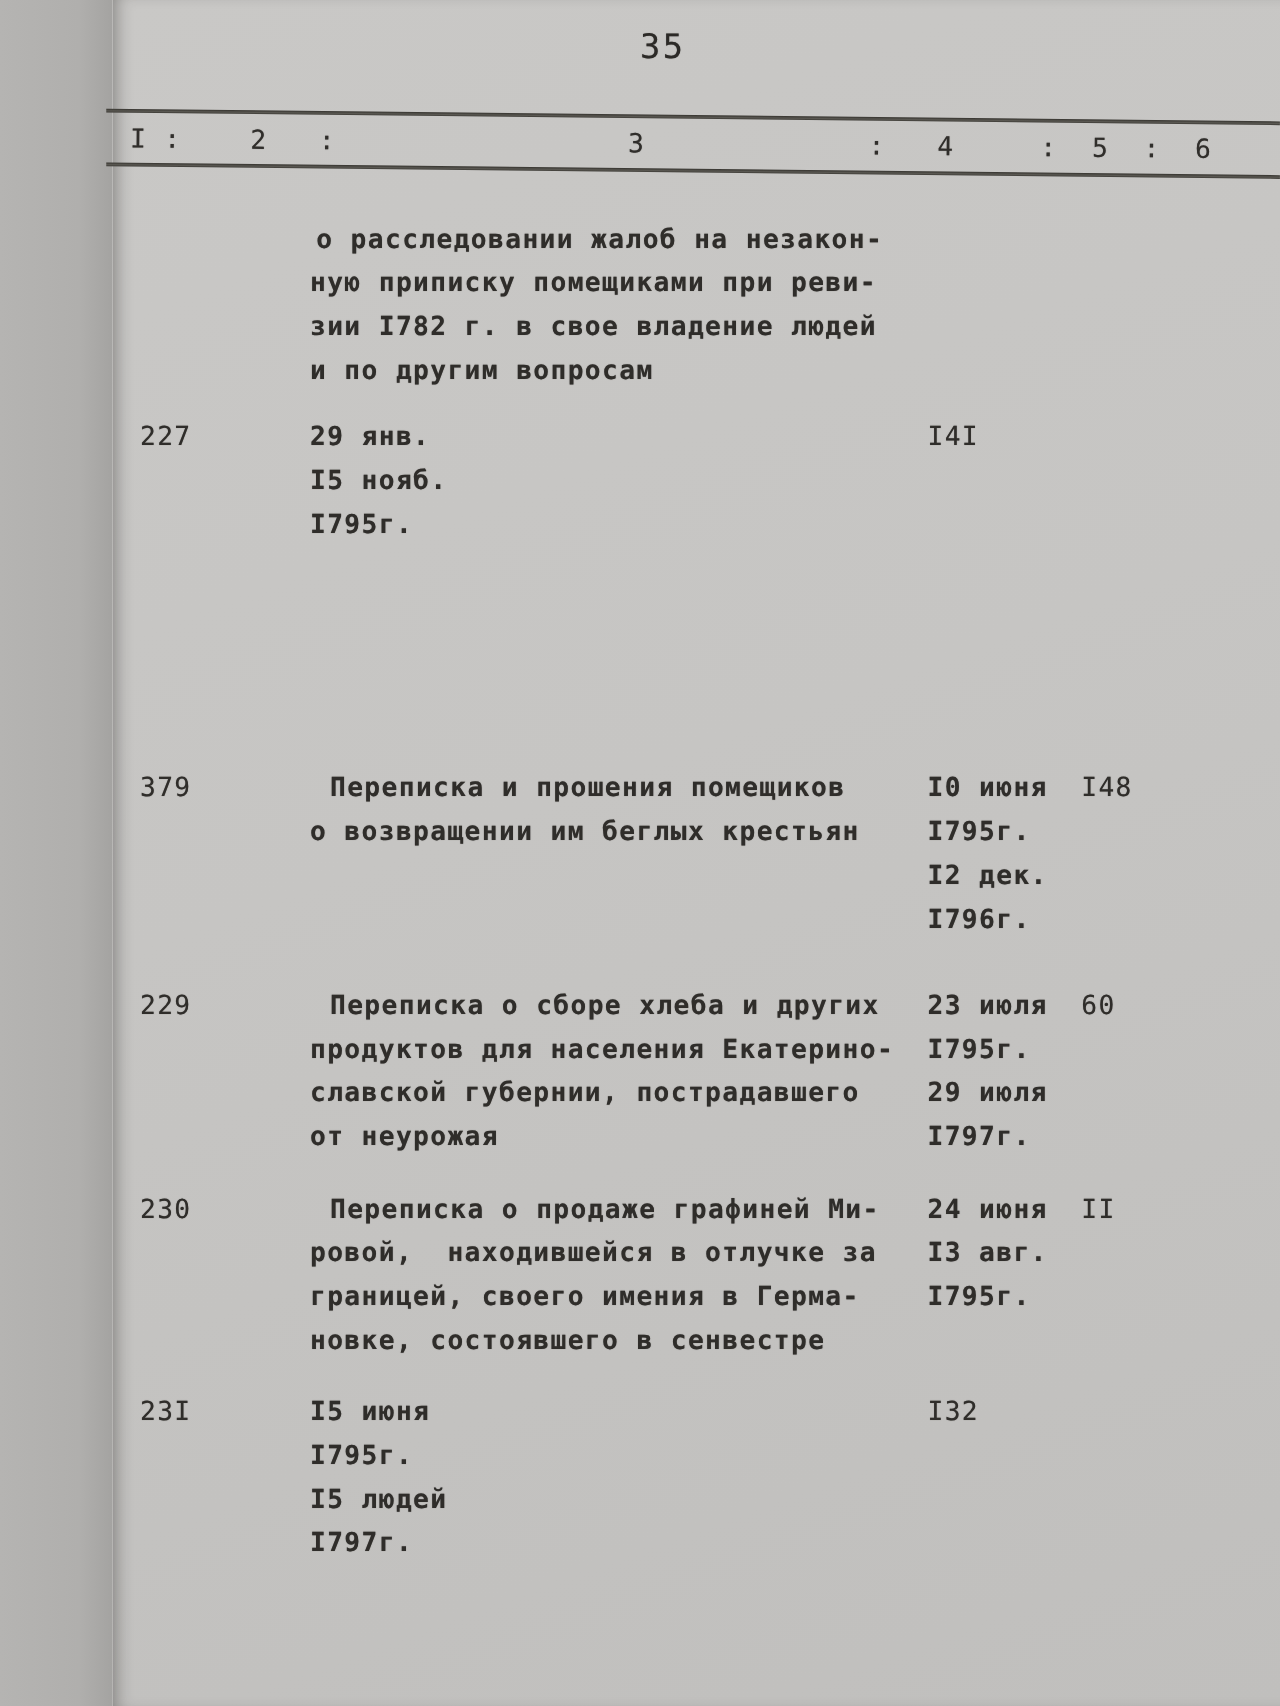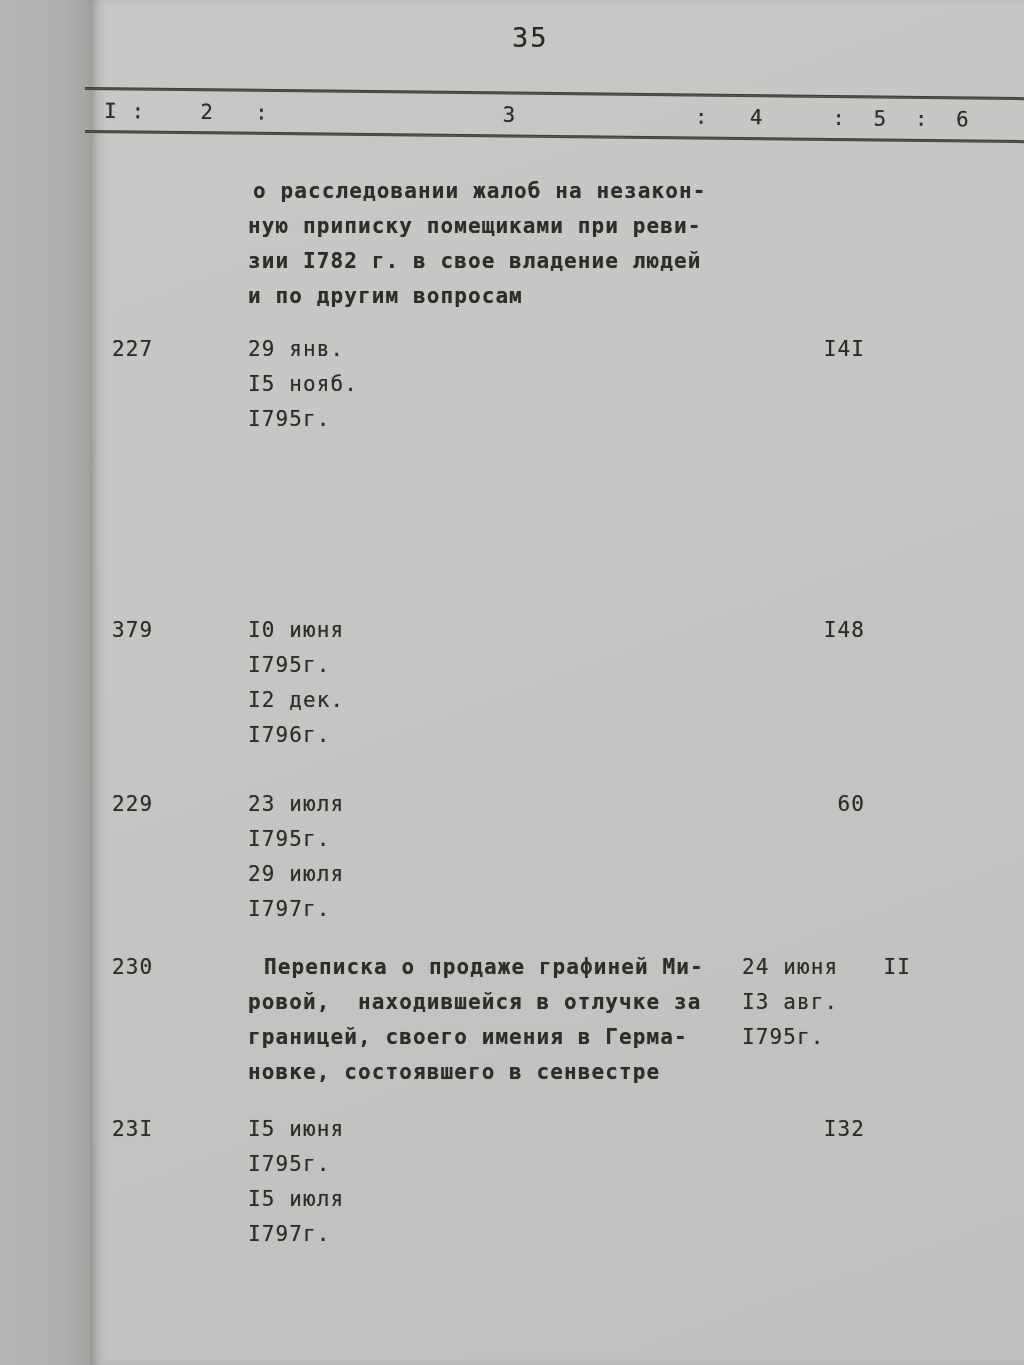--- a/index.html
+++ b/index.html
@@ -69,22 +69,22 @@
     box-sizing: border-box;
     display: grid;
     grid-template-columns: 136px 494px 123px 46px;
     align-items: start;
     font-size: 21px;
     line-height: 35px;
     letter-spacing: 1.1px;
   }
   .row .num   { white-space: pre; }
   .row .desc  { white-space: pre; text-indent: 16px; font-weight: bold; }
-  .row .dates { white-space: pre; }
-  .row .pages { white-space: pre; text-align: right; }
+  .row .dates { white-space: pre; font-weight: bold; }
+  .row .pages { white-space: pre; text-align: left; }
   .row.continuation .desc { text-indent: 5px; }
   
   .page-number, .header-row, .row {
     text-shadow: 0 0 0.7px rgba(47,45,42,0.55);
   }
 </style>
 </head>
 <body>
 
 <div class="scan">
@@ -111,29 +111,35 @@
   <div class="row" style="top:332px">
     <div class="num">227</div>
     <div class="dates">29 янв.
 I5 нояб.
 I795г.</div>
     <div class="pages">I4I</div>
   </div>
 
   <div class="row" style="top:613px">
     <div class="num">379</div>
+    <div class="desc">Переписка и прошения помещиков
+о возвращении им беглых крестьян</div>
     <div class="dates">I0 июня
 I795г.
 I2 дек.
 I796г.</div>
     <div class="pages">I48</div>
   </div>
 
   <div class="row" style="top:787px">
     <div class="num">229</div>
+    <div class="desc">Переписка о сборе хлеба и других
+продуктов для населения Екатерино-
+славской губернии, пострадавшего
+от неурожая</div>
     <div class="dates">23 июля
 I795г.
 29 июля
 I797г.</div>
     <div class="pages">60</div>
   </div>
 
   <div class="row" style="top:950px">
     <div class="num">230</div>
     <div class="desc">Переписка о продаже графиней Ми-
@@ -143,18 +149,18 @@
     <div class="dates">24 июня
 I3 авг.
 I795г.</div>
     <div class="pages">II</div>
   </div>
 
   <div class="row" style="top:1112px">
     <div class="num">23I</div>
     <div class="dates">I5 июня
 I795г.
-I5 июля
+I5 людей
 I797г.</div>
     <div class="pages">I32</div>
   </div>
 
 </div>
 
 </body></html>

